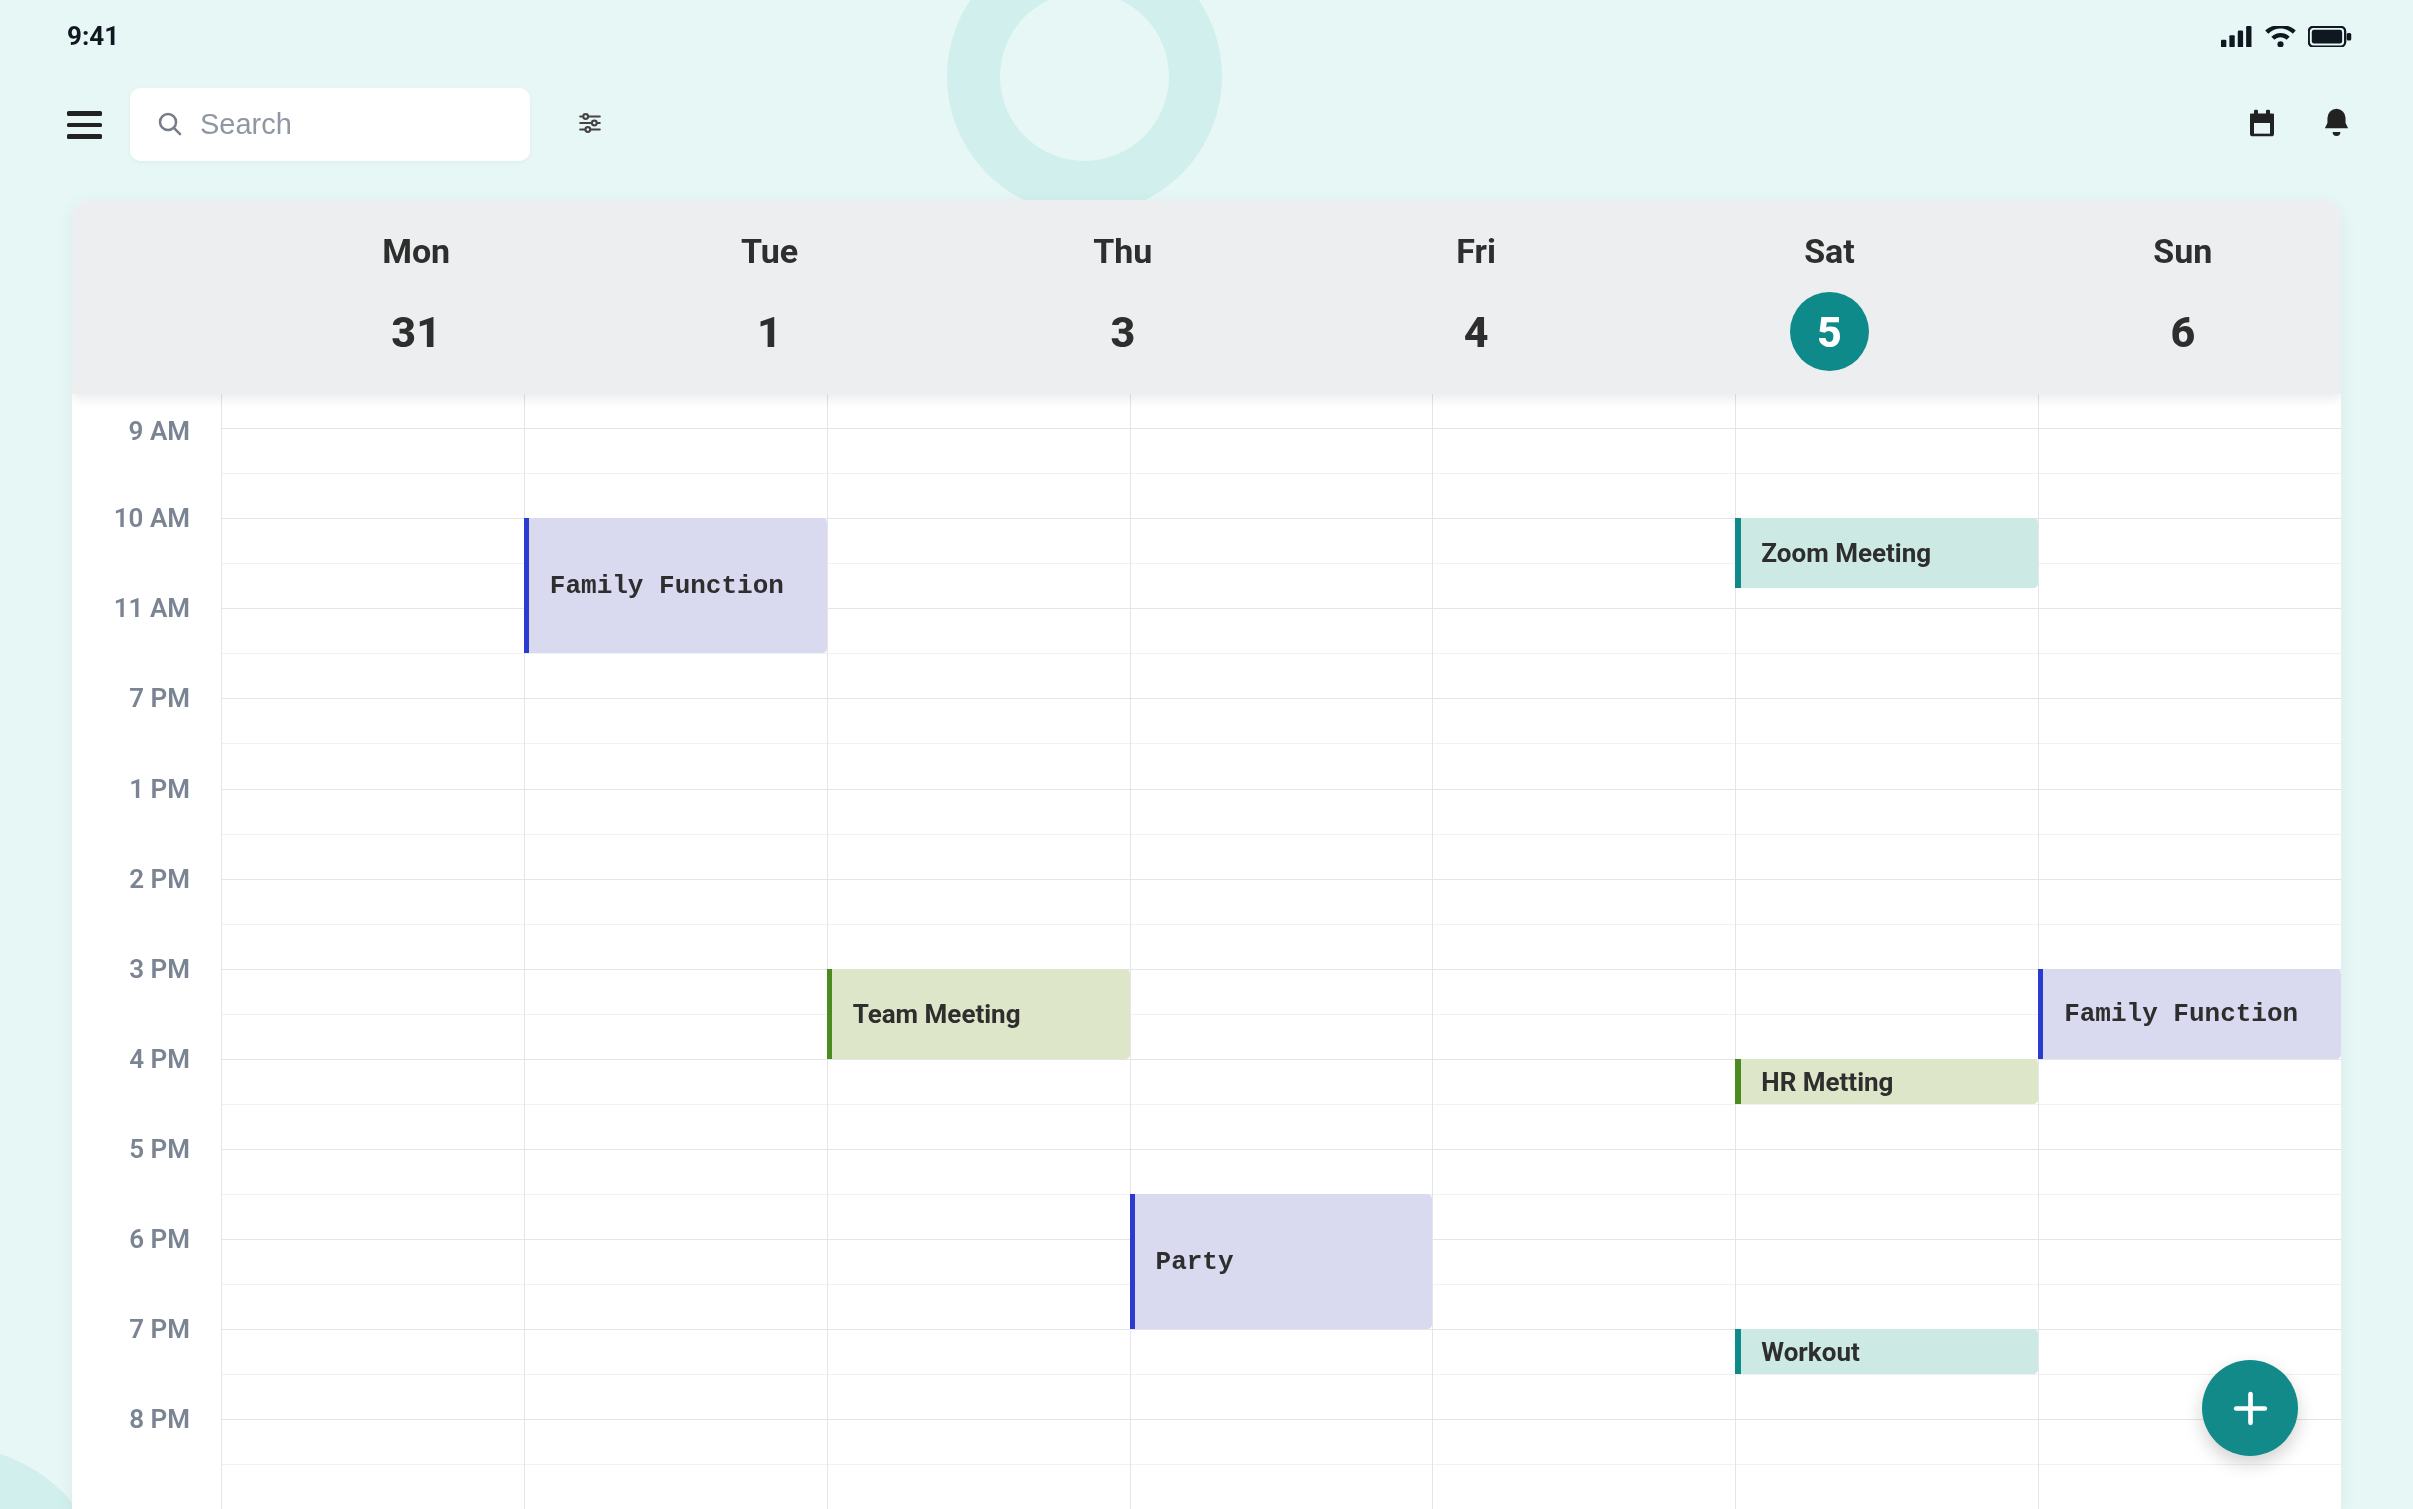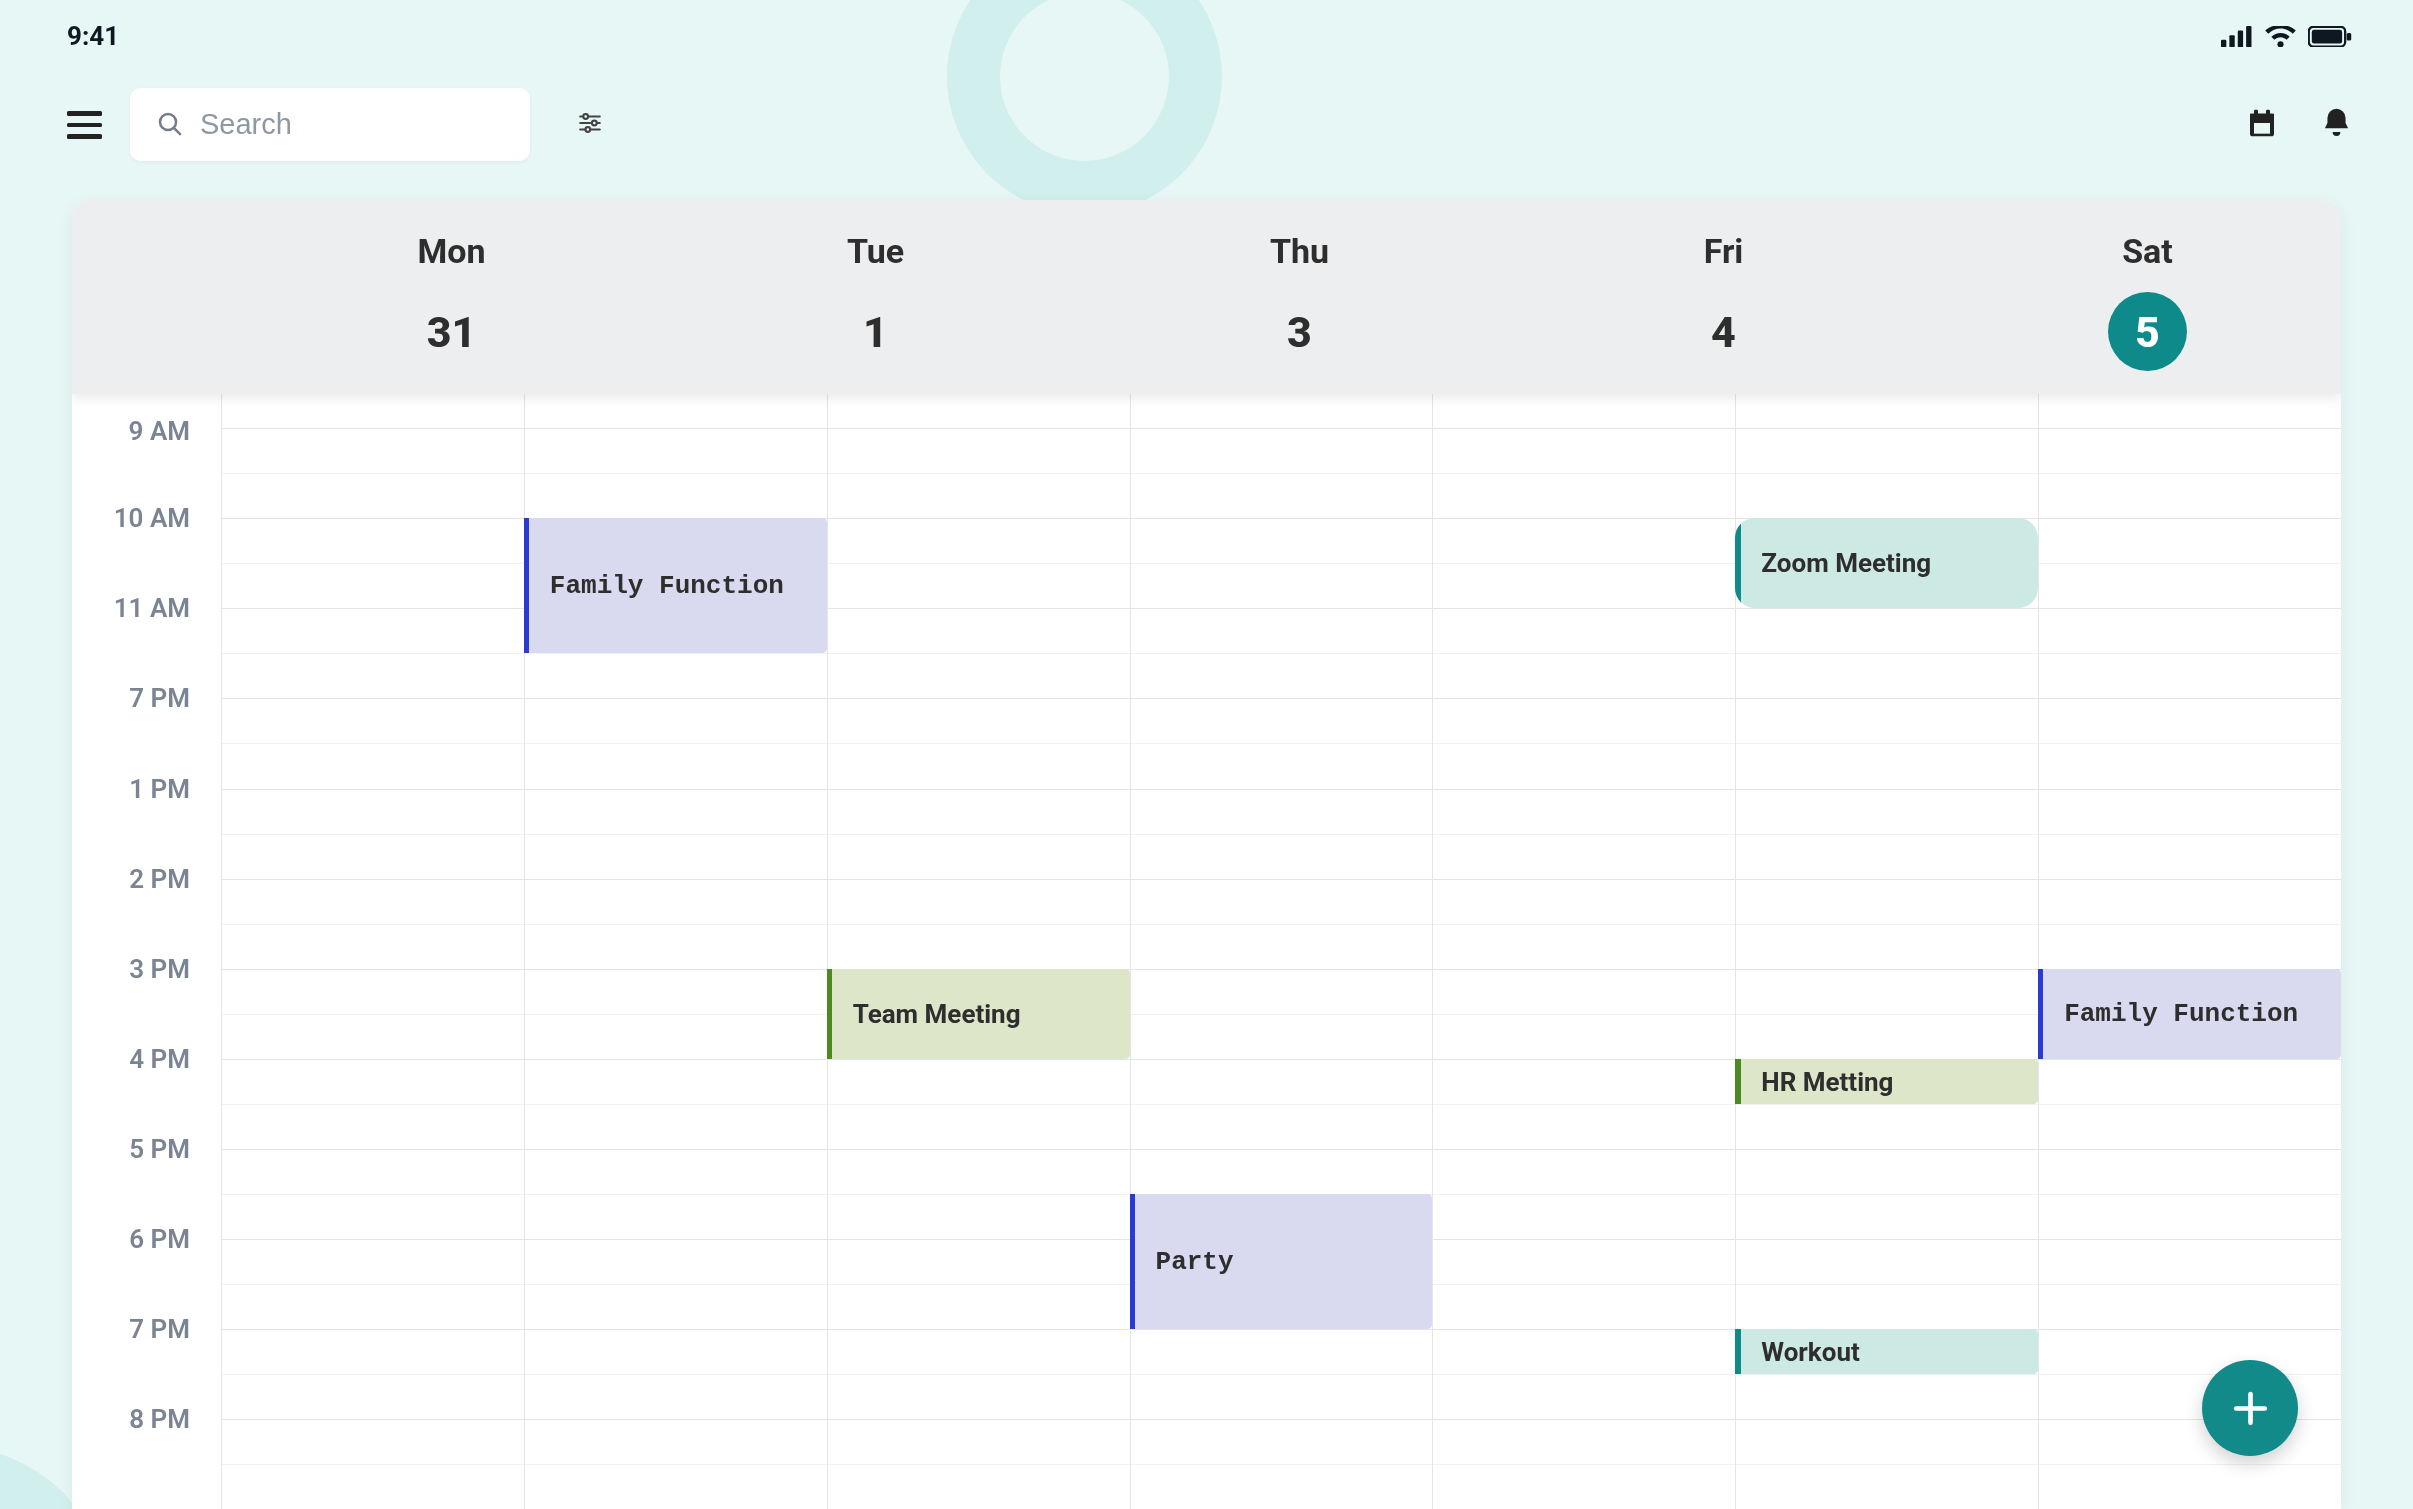--- a/index.html
+++ b/index.html
@@ -301,20 +301,21 @@
 </div>
 
 <div class="card">
   <div class="day-header" id="day-header">
     <div class="time-gutter-header"></div>
   <div class="day-col-h"><div class="dow">Mon</div><div class="dnum">31</div></div>
       <div class="day-col-h"><div class="dow">Tue</div><div class="dnum">1</div></div>
       <div class="day-col-h"><div class="dow">Thu</div><div class="dnum">3</div></div>
       <div class="day-col-h"><div class="dow">Fri</div><div class="dnum">4</div></div>
       <div class="day-col-h today"><div class="dow">Sat</div><div class="dnum">5</div></div>
+      <div class="day-col-h"><div class="dow">Sun</div><div class="dnum">6</div></div>
     </div>
   <div class="grid-wrap">
     <div class="time-gutter" id="time-gutter">
         <div class="time-label" style="top: 48px; text-align: center;">9 AM</div>
         <div class="time-label" style="top: 135px;">10 AM</div>
         <div class="time-label" style="top: 225px;">11 AM</div>
         <div class="time-label" style="top: 315px;">7 PM</div>
         <div class="time-label" style="top: 406px;">1 PM</div>
         <div class="time-label" style="top: 496px;">2 PM</div>
         <div class="time-label" style="top: 586px;">3 PM</div>
@@ -353,21 +354,21 @@
         <div class="grid-col" style="left: 0%;"></div>
         <div class="grid-col" style="left: 14.2857%;"></div>
         <div class="grid-col" style="left: 28.5714%;"></div>
         <div class="grid-col" style="left: 42.8571%;"></div>
         <div class="grid-col" style="left: 57.1429%;"></div>
         <div class="grid-col" style="left: 71.4286%;"></div>
         <div class="grid-col" style="left: 85.7143%;"></div>
         <div class="event ev-blue" style="left: 14.2857%; width: 14.2857%; top: 135px; height: 135px;">
           <span>Family Function</span>
         </div>
-        <div class="event ev-teal" style="left: 71.4286%; width: 14.2857%; top: 135px; height: 90px; border-radius: 20px;">
+        <div class="event ev-teal" style="left: 71.4286%; width: 14.2857%; top: 135px; height: 70px;">
           <span>Zoom Meeting</span>
         </div>
         <div class="event ev-green" style="left: 28.5714%; width: 14.2857%; top: 586px; height: 90px;">
           <span>Team Meeting</span>
         </div>
         <div class="event ev-blue" style="left: 85.7143%; width: 14.2857%; top: 586px; height: 90px;">
           <span>Family Function</span>
         </div>
         <div class="event ev-green" style="left: 71.4286%; width: 14.2857%; top: 676px; height: 45px;">
           <span>HR Metting</span>

